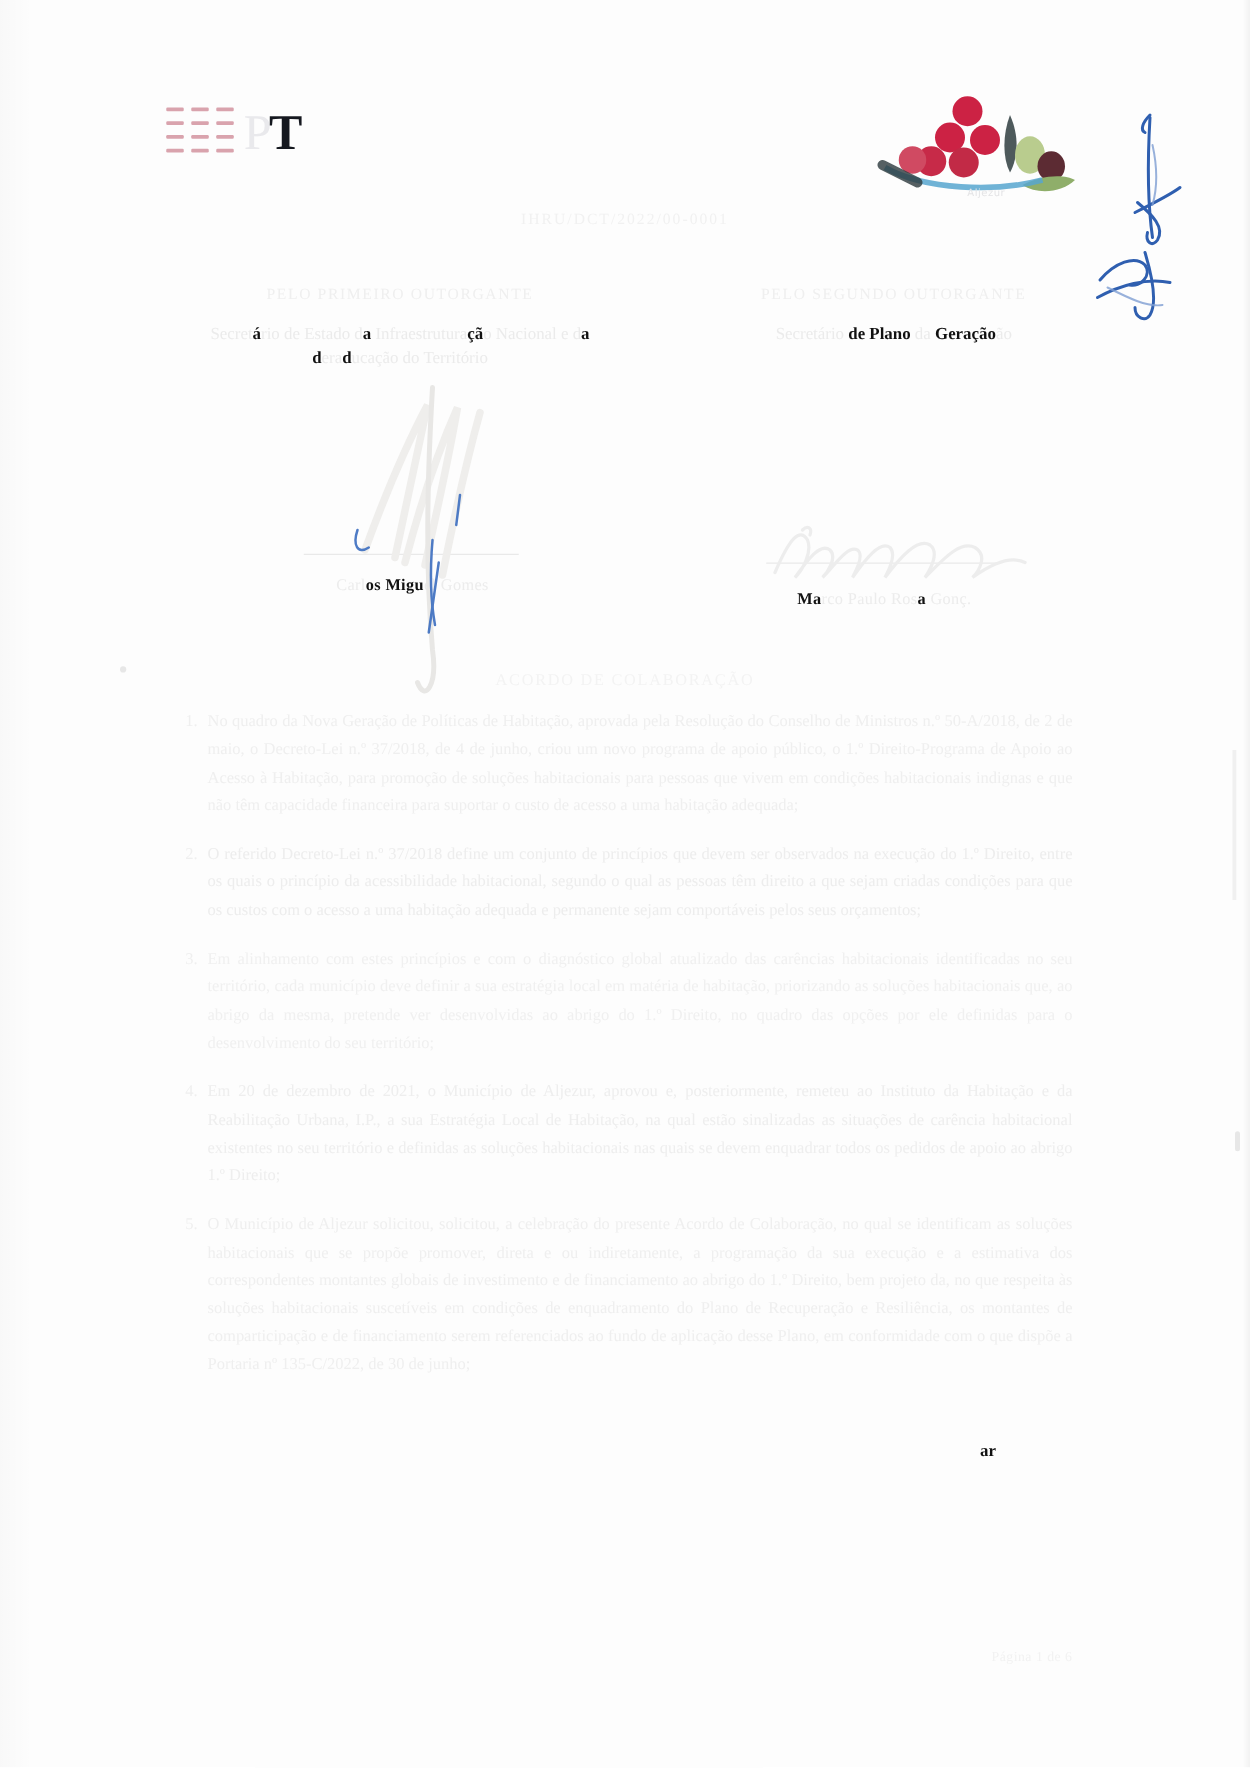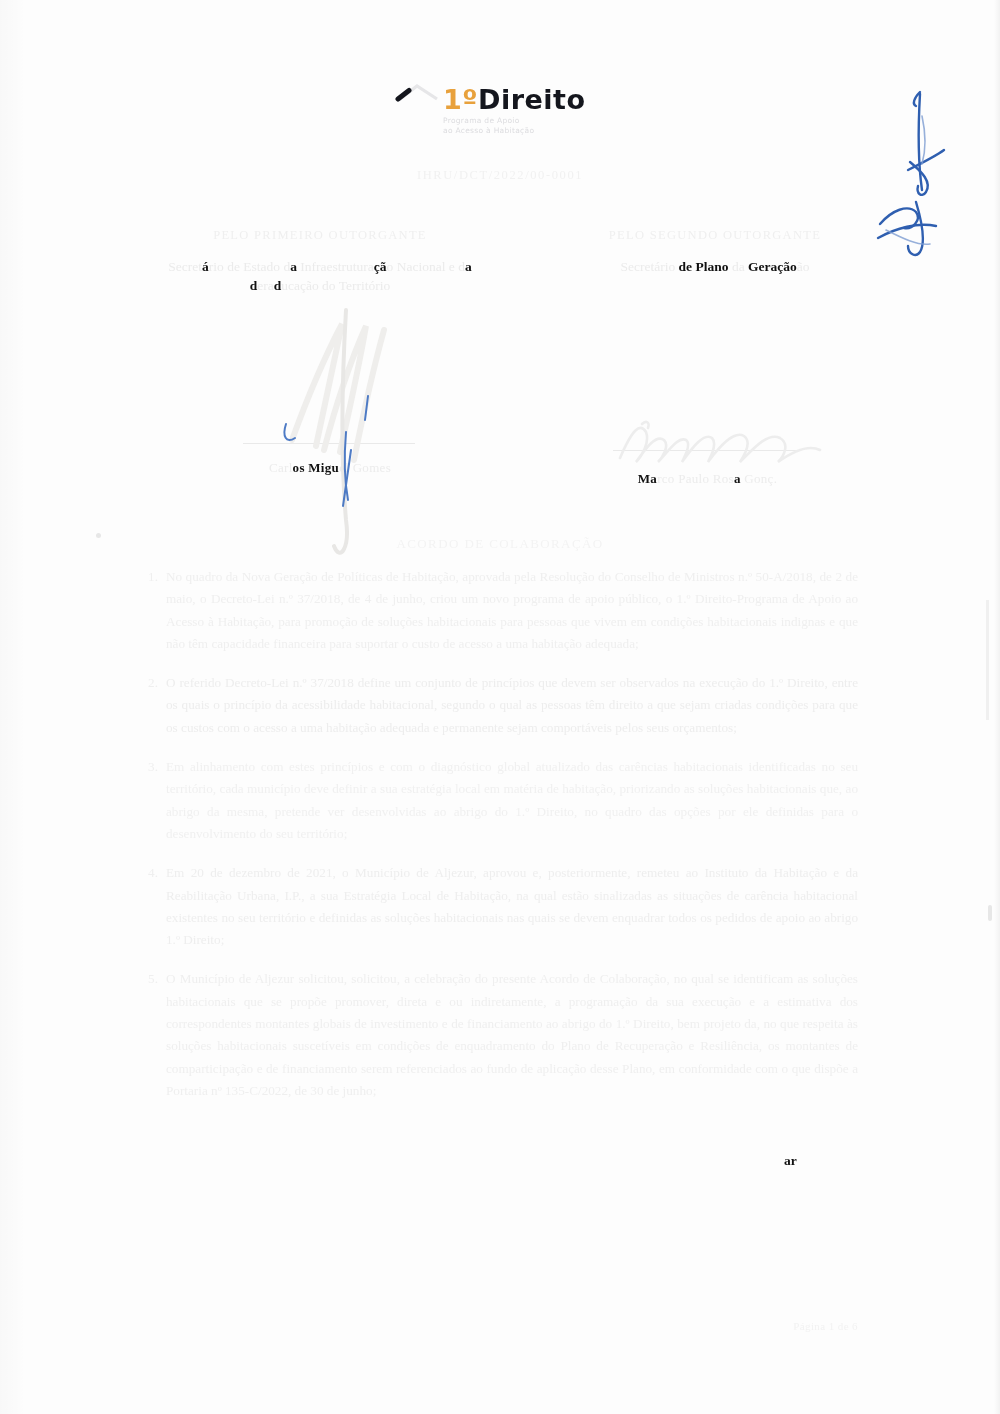--- a/index.html
+++ b/index.html
@@ -92,34 +92,56 @@
 </head>
 <body>
 
 <div class="page">
 
   <div class="edge-l"></div>
   <div class="edge-r"></div>
 
   <div class="logo-row">
 
-
-    <div class="logo-direito">
-      <svg class="ld-mark" viewBox="0 0 46 34">
-        <path d="M4 16 L22 2 L42 15" fill="none" stroke="#e6e6e8" stroke-width="3.2"></path>
-        <path d="M3 15 L14 6.5" fill="none" stroke="#14161d" stroke-width="5" stroke-linecap="round"></path>
+    <div class="logo-rep">
+      <div class="rep-grid">
+        <i style="left:0;top:0"></i>
+          <i style="left:20px;top:0"></i>
+          <i style="left:40px;top:0"></i>
+        <i style="left:0;top:11px"></i>
+          <i style="left:20px;top:11px"></i>
+          <i style="left:40px;top:11px"></i>
+        <i style="left:0;top:22px"></i>
+          <i style="left:20px;top:22px"></i>
+          <i style="left:40px;top:22px"></i>
+        <i style="left:0;top:33px"></i>
+          <i style="left:20px;top:33px"></i>
+          <i style="left:40px;top:33px"></i>
+      </div>
+      <div class="rep-mono">P<b>T</b></div>
+    </div>
+
+
+    <div class="logo-muni">
+      <svg width="165" height="96" viewBox="0 0 165 96">
+        <circle cx="74" cy="17" r="12" fill="#cc2244"></circle>
+        <circle cx="60" cy="38" r="12" fill="#cc2244"></circle>
+        <circle cx="88" cy="40" r="12" fill="#cc2244"></circle>
+        <circle cx="45" cy="57" r="12" fill="#c72a48"></circle>
+        <circle cx="71" cy="58" r="12" fill="#c22a46"></circle>
+        <circle cx="30" cy="56" r="11" fill="#d04a62"></circle>
+        <path d="M108 20 C116 38,114 55,108 66 C102 54,102 36,108 20 Z" fill="#4e5a5c"></path>
+        <ellipse cx="124" cy="52" rx="12" ry="15" fill="#b9cc8e"></ellipse>
+        <ellipse cx="141" cy="61" rx="11" ry="12" fill="#5c2b33"></ellipse>
+        <path d="M118 76 C132 68,152 67,160 72 C150 82,130 84,118 76 Z" fill="#8fae6a"></path>
+        <path d="M8 62 C40 80,96 82,134 72" fill="none" stroke="#57a6cf" stroke-width="4.5" opacity=".85"></path>
+        <path d="M6 60 L34 74" stroke="#2d3a3d" stroke-width="8" stroke-linecap="round" opacity=".8"></path>
       </svg>
-      <div class="ld-word">
-        <span style="color:#e8a13c">1º</span><span>Direito</span>
-      </div>
-      <div class="ld-sub">
-        Programa de Apoio<br>ao Acesso à Habitação
-      </div>
-    </div>
-
+      <div class="muni-name">Aljezur</div>
+    </div>
   </div>
 
   <div class="docref">IHRU/DCT/2022/00-0001</div>
 
   <div class="sigwrap">
 
     <div class="sigcol left">
       <div class="sig-role">PELO PRIMEIRO OUTORGANTE</div>
       <div class="sig-title">
         Secret<span class="on">á</span>rio de Estado d<span class="on">a</span>

